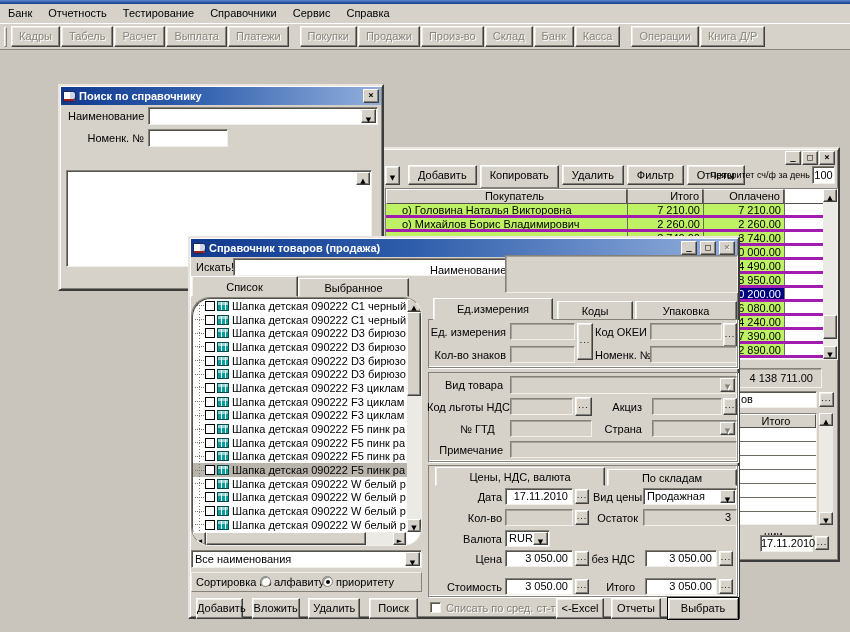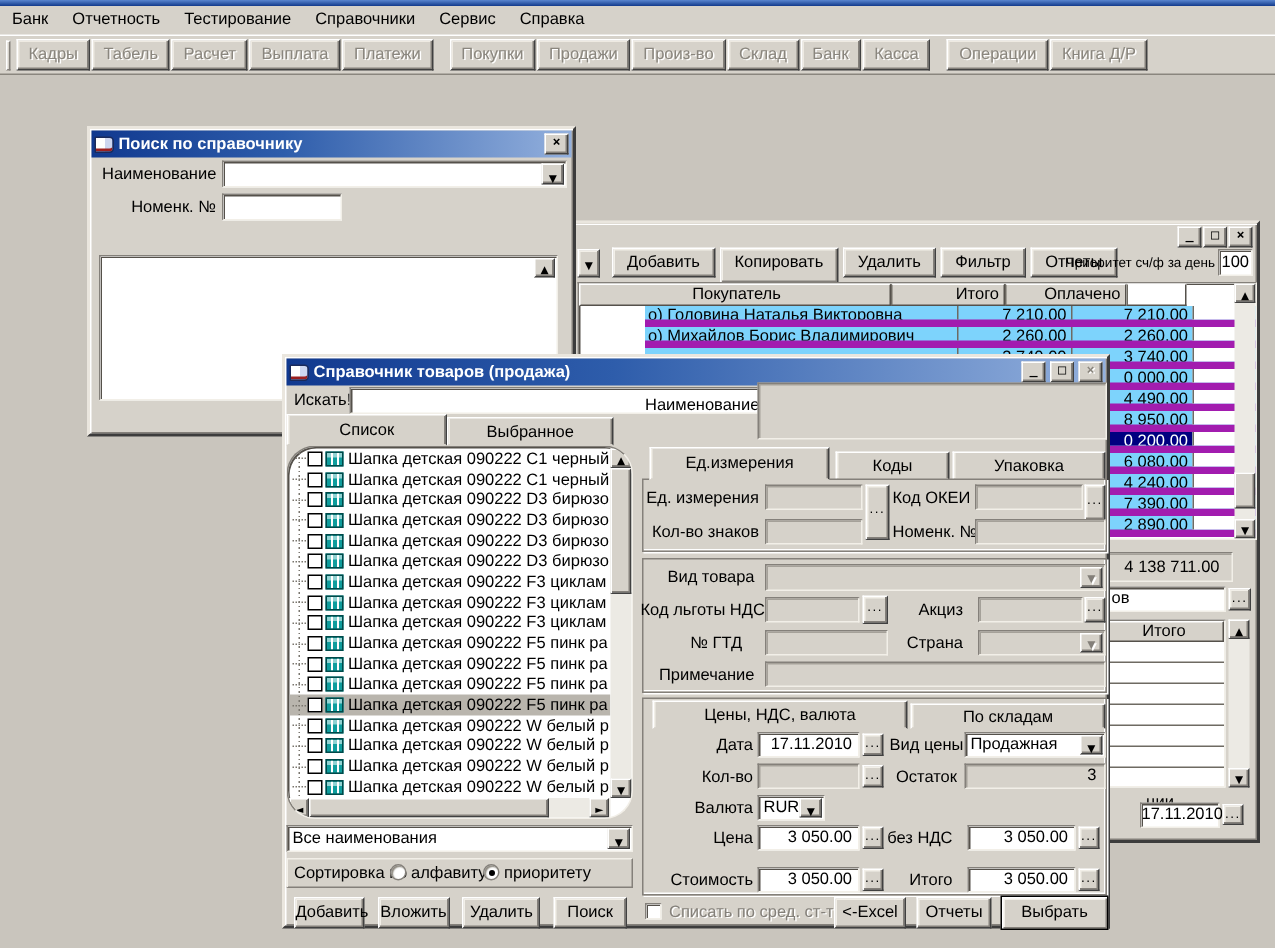--- a/index.html
+++ b/index.html
@@ -71,23 +71,23 @@
             border-color:#fff #404040 #404040 #fff; box-shadow:inset -1px -1px 0 #84807a;
             text-align:center; color:#000; }
   .sb-track { position:absolute; background:#eceae4; }
   .sb-thumb { position:absolute; background:#d6d2ca; border:1px solid;
               border-color:#fff #404040 #404040 #fff; box-shadow:inset -1px -1px 0 #84807a; }
 
   
   #sw-header { display:flex; height:15px; }
   .th { background:#d6d2ca; border:1px solid; border-color:#fff #55514b #55514b #fff;
         text-align:center; line-height:13px; overflow:hidden; }
-  .sales-row { display:flex; height:14px; background:#7dd3fc; border-bottom:5px solid #a21caf;margin-left:44px; }
+  .sales-row { display:flex; height:14px; background:#bef264; border-bottom:3px solid #a21caf; }
   .sales-row > div { line-height:13px; white-space:nowrap; overflow:hidden; }
-  .c-buyer { width:208px; padding-left:2px; }
+  .c-buyer { width:241px; padding-left:16px; }
   .c-itogo { width:76px; border-left:1px solid #6e6a62; text-align:right; padding-right:3px; }
   .c-paid  { width:81px; border-left:1px solid #6e6a62; text-align:right; padding-right:3px; }
   .c-gut   { width:40px; border-left:1px solid #6e6a62; background:#fff; }
   .sales-row.selected .c-buyer, .sales-row.selected .c-itogo, .sales-row.selected .c-paid
       { background:#000080; color:#fff; }
 
   .det-row { height:14px; background:#fff; border-bottom:1px solid #6e6a62; }
 
   
   .list-item { display:flex; align-items:center; height:13.7px; padding-left:2px; white-space:nowrap; overflow:hidden; }

